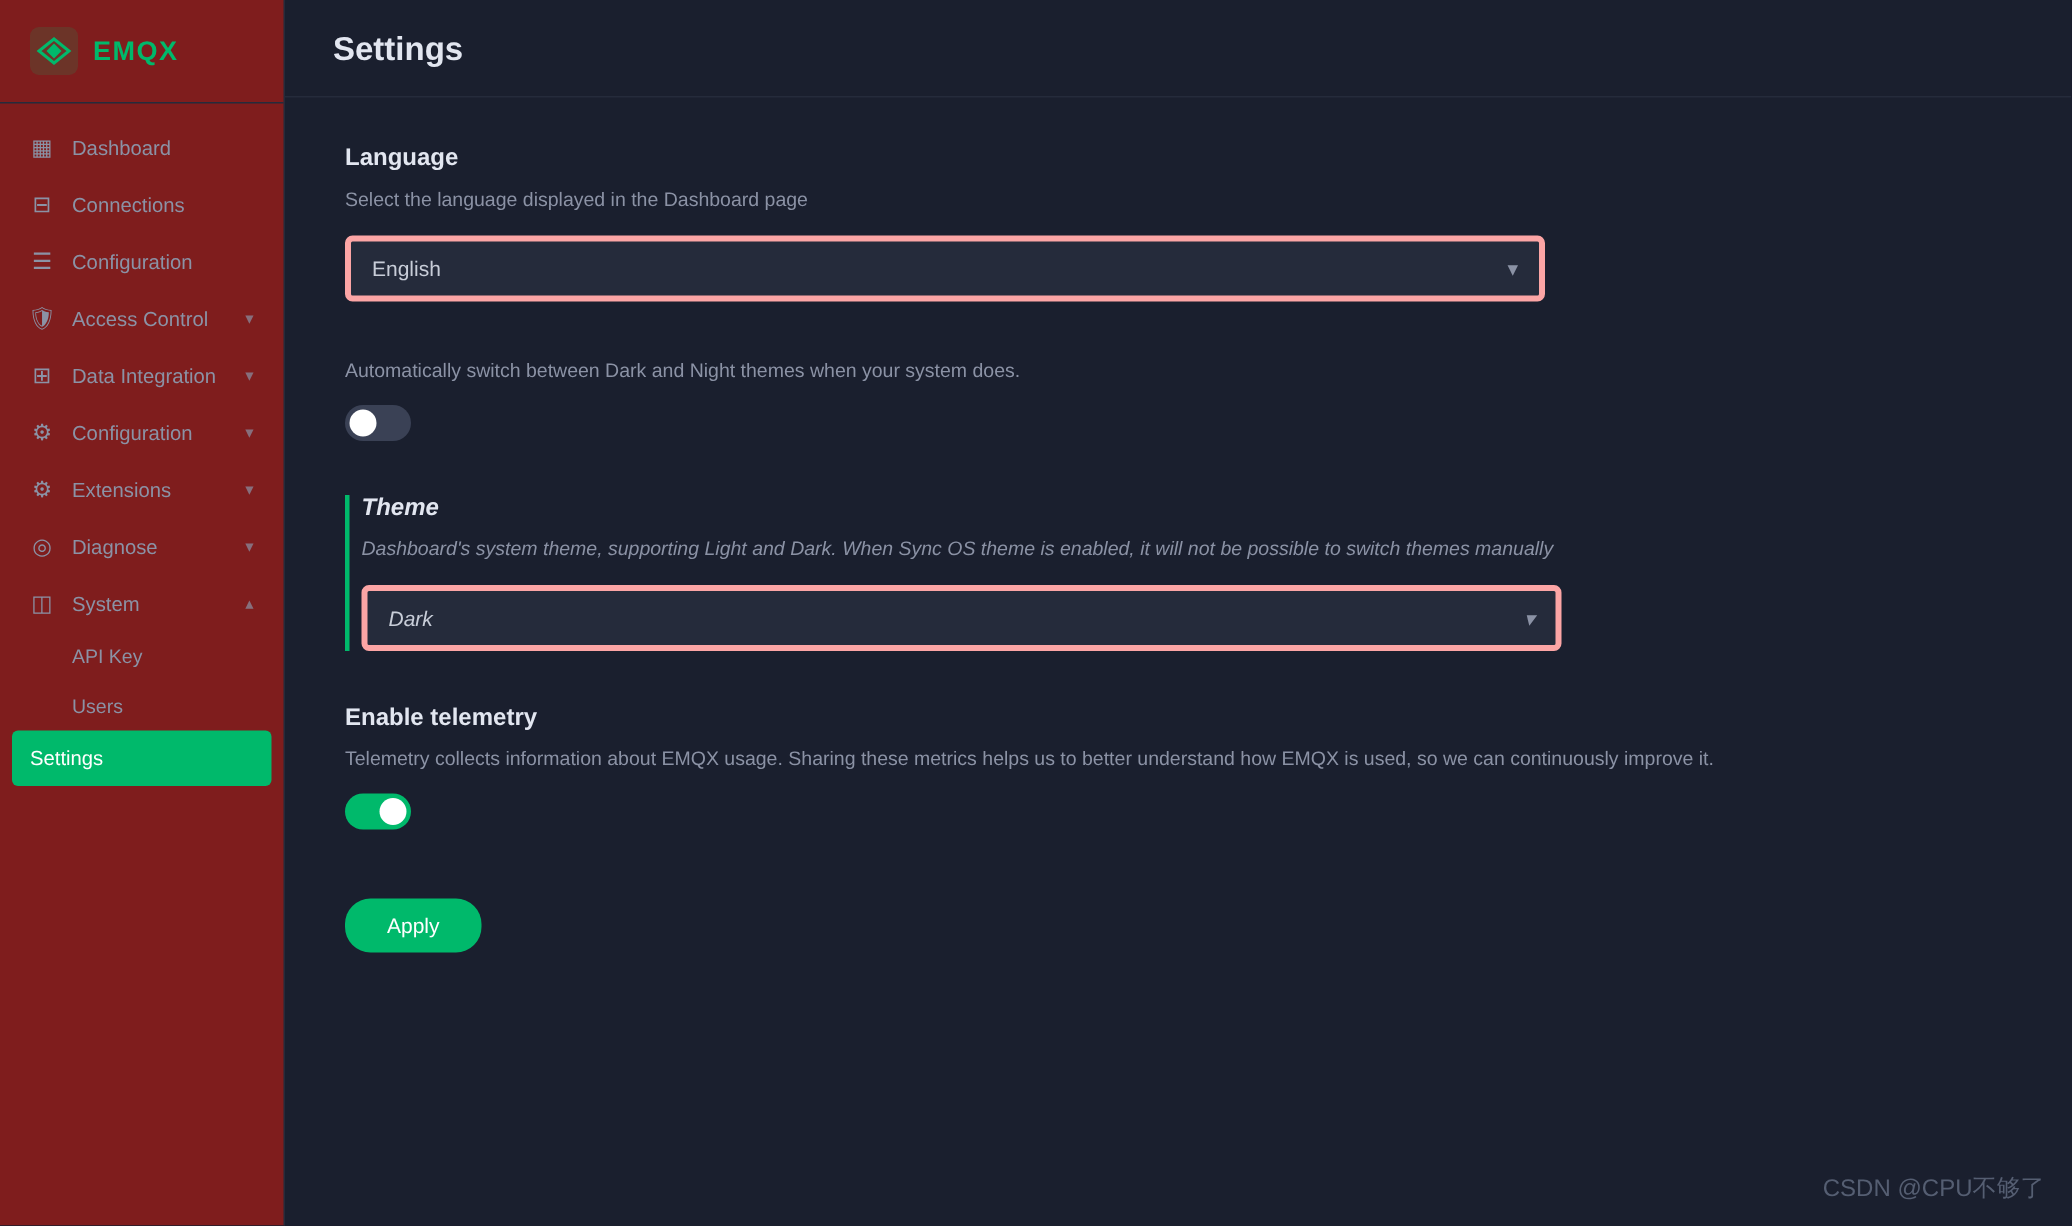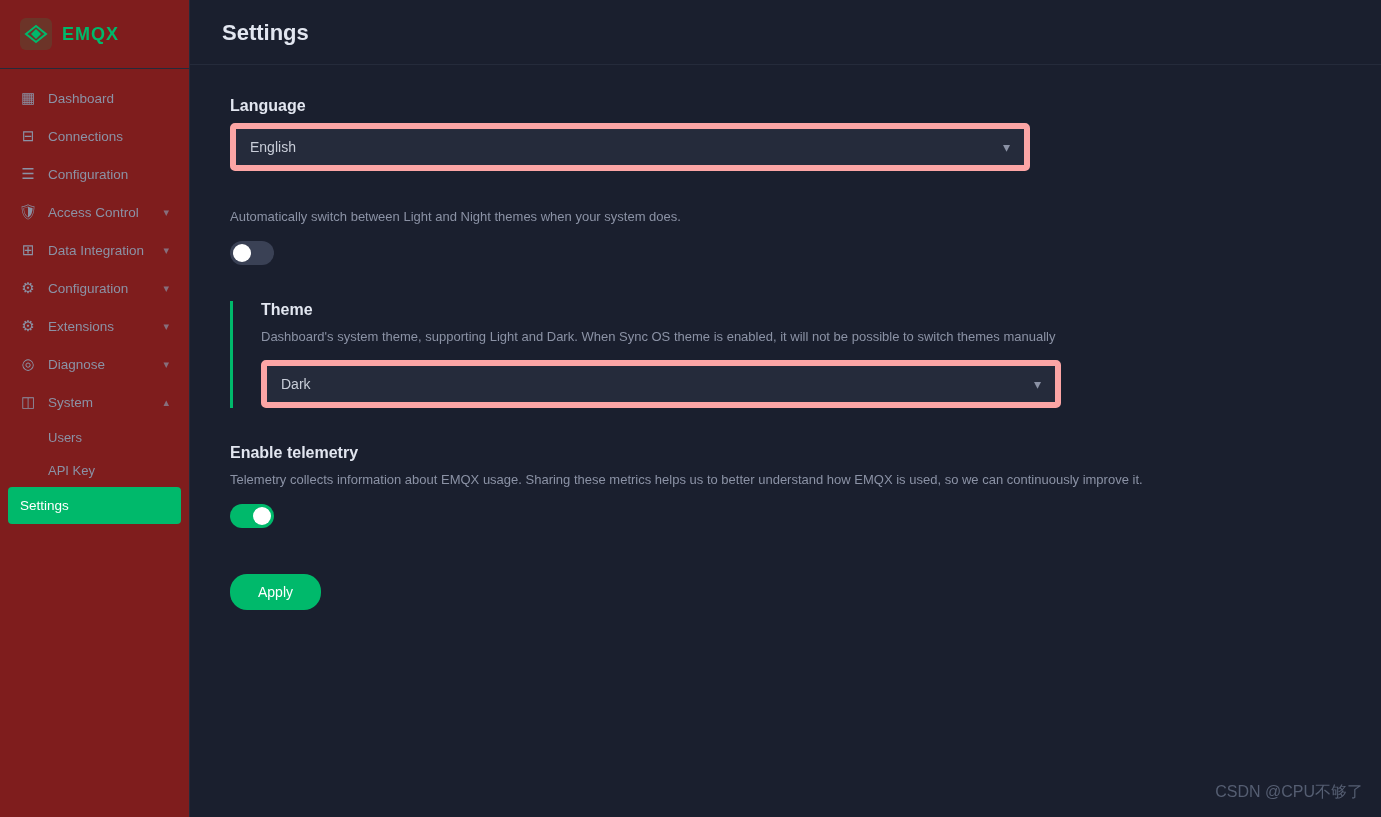--- a/index.html
+++ b/index.html
@@ -121,21 +121,21 @@
     .section-desc {
       font-size: 13px;
       color: #8b92a5;
       margin-bottom: 14px;
       line-height: 1.5;
     }
 
     
     .dropdown {
       background: #252b3b;
-      border: 6px solid #fca5a5;
+      border: 4px solid #fca5a5;
       border-radius: 5px;
       padding: 10px 14px;
       display: flex;
       align-items: center;
       justify-content: space-between;
       width: 800px;
       max-width: 100%;
       cursor: pointer;
       color: #c8cdd8;
       font-size: 14px;
@@ -166,21 +166,22 @@
       border-radius: 50%;
       background: #fff;
       transition: left 0.2s;
     }
     .toggle.off .toggle-knob { left: 3px; }
     .toggle.on .toggle-knob { left: 23px; }
 
     
     .theme-section {
       border-left: 3px solid #00b96b;
-      padding-left: 28px;
+      padding-left: 8px;
+      font-style: italic;
     }
 
     
     .apply-btn {
       background: #00b96b;
       color: #fff;
       border: none;
       border-radius: 17px;
       padding: 10px 28px;
       font-size: 14px;
@@ -248,49 +249,50 @@
       <span class="nav-icon">◎</span>
       <span>Diagnose</span>
       <span class="nav-chevron">▾</span>
     </div>
     <div class="nav-item">
       <span class="nav-icon">◫</span>
       <span>System</span>
       <span class="nav-chevron">▴</span>
     </div>
     <div class="sub-item">
+      <span>API Key</span>
+    </div>
+    <div class="sub-item">
       <span>Users</span>
-    </div>
-    <div class="sub-item">
-      <span>API Key</span>
     </div>
     <div class="nav-item active">
       <span>Settings</span>
     </div>
   </div>
 </nav>
 
 <div class="main">
   <div class="main-header">
     <h1 class="main-title">Settings</h1>
   </div>
   <div class="main-content">
 
     
     <div class="settings-section">
       <div class="section-title">Language</div>
+      <div class="section-desc">Select the language displayed in the Dashboard page</div>
       <div class="dropdown">
         <span>English</span>
         <span class="dropdown-arrow">▾</span>
       </div>
     </div>
 
     
     <div class="settings-section">
-      <div class="section-desc">Automatically switch between Light and Night themes when your system does.</div>
+      <div class="section-desc">Automatically switch between Dark and Night themes when your system does.</div>
       <div class="toggle-wrap">
         <div class="toggle off">
           <div class="toggle-knob"></div>
         </div>
       </div>
     </div>
 
     
     <div class="settings-section theme-section">
       <div class="section-title">Theme</div>

